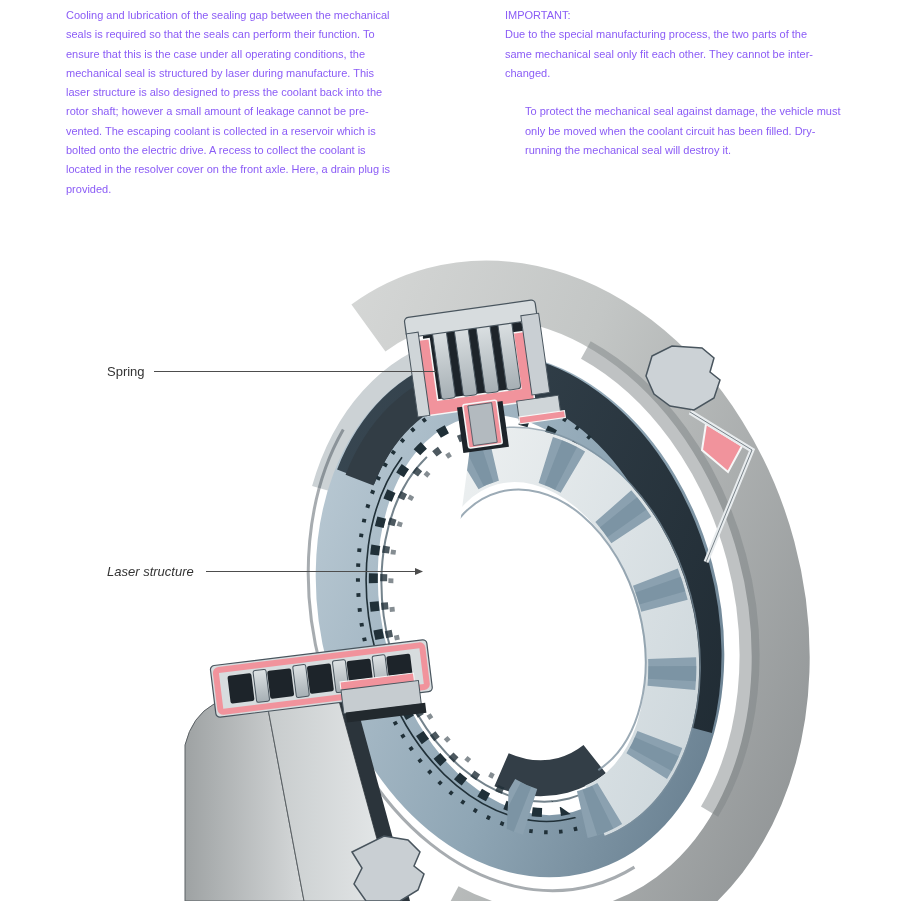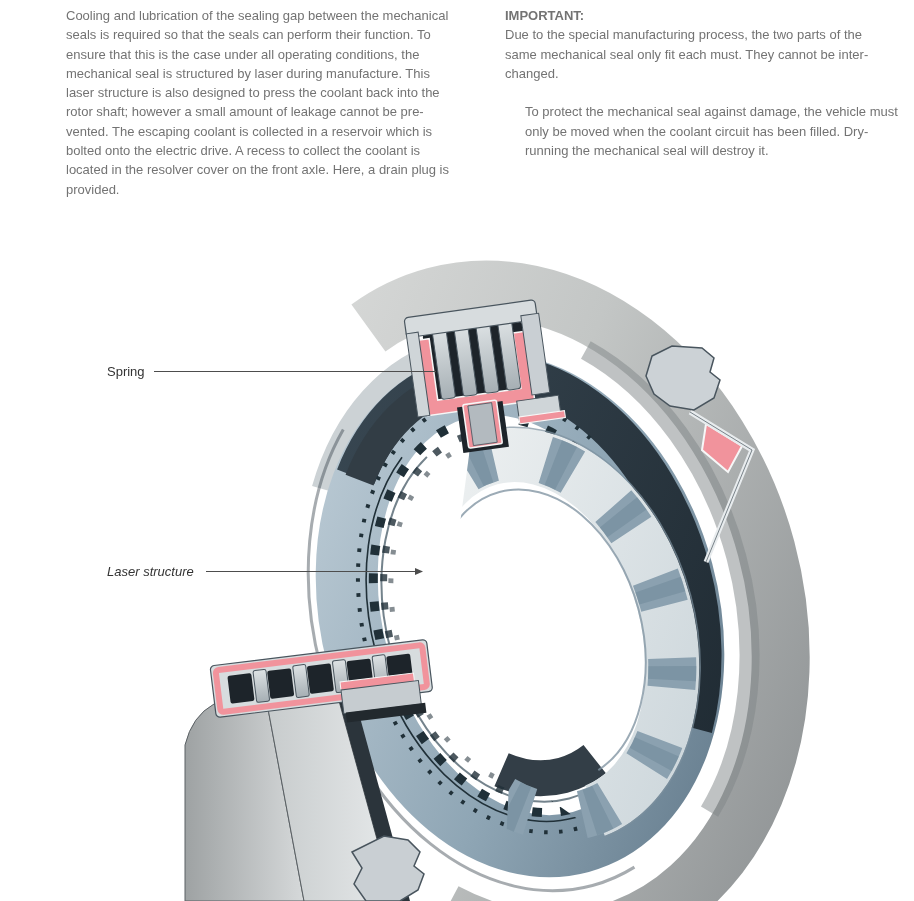--- a/index.html
+++ b/index.html
@@ -1,22 +1,22 @@
 <!DOCTYPE html>
 <html><head>
 <meta charset="utf-8">
 <style>
   html,body{margin:0;padding:0;background:#fff;}
   .page{position:relative;width:914px;height:901px;background:#fff;overflow:hidden;
         font-family:"Liberation Sans",sans-serif;}
-  .col{position:absolute;top:6px;color:#737373;font-size:13px;line-height:19.3px;}
+  .col{position:absolute;top:6px;color:#8b5cf6;font-size:11px;line-height:19.3px;}
   .col-left{left:66px;width:436px;}
   .col-right{left:505px;width:406px;}
   .para{white-space:pre;}
-  .bold{font-weight:bold;}
+  .bold{font-weight:normal;}
   .para-gap{margin-top:19.3px;margin-left:20px;}
   .figure{position:absolute;left:0;top:0;width:734px;height:901px;}
   .figure svg{position:absolute;left:0;top:0;}
   .fig-label{position:absolute;font-size:13px;line-height:16px;color:#333;white-space:nowrap;}
   .lbl-spring{left:107px;top:364px;}
   .lbl-laser{left:107px;top:564px;font-style:italic;}
 </style>
 </head>
 <body>
 
@@ -31,21 +31,21 @@
 rotor shaft; however a small amount of leakage cannot be pre-
 vented. The escaping coolant is collected in a reservoir which is
 bolted onto the electric drive. A recess to collect the coolant is
 located in the resolver cover on the front axle. Here, a drain plug is
 provided.</div>
   </div>
 
   <div class="col col-right">
     <div class="para bold">IMPORTANT:</div>
     <div class="para">Due to the special manufacturing process, the two parts of the
-same mechanical seal only fit each must. They cannot be inter-
+same mechanical seal only fit each other. They cannot be inter-
 changed.</div>
     <div class="para para-gap">To protect the mechanical seal against damage, the vehicle must
 only be moved when the coolant circuit has been filled. Dry-
 running the mechanical seal will destroy it.</div>
   </div>
 
   <div class="figure">
     <svg width="914" height="901" viewBox="0 0 914 901">
       <defs>
         <linearGradient id="gOuter" x1="0" y1="0" x2="1" y2="1">

